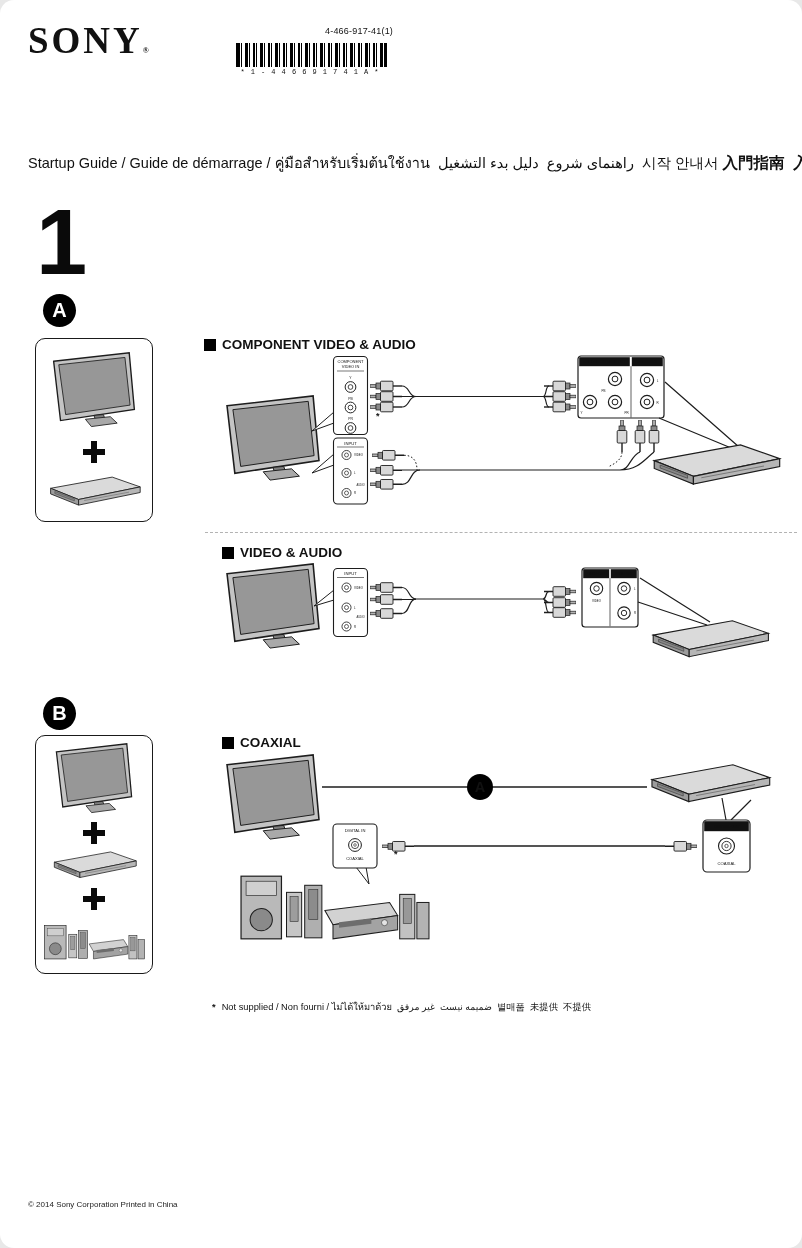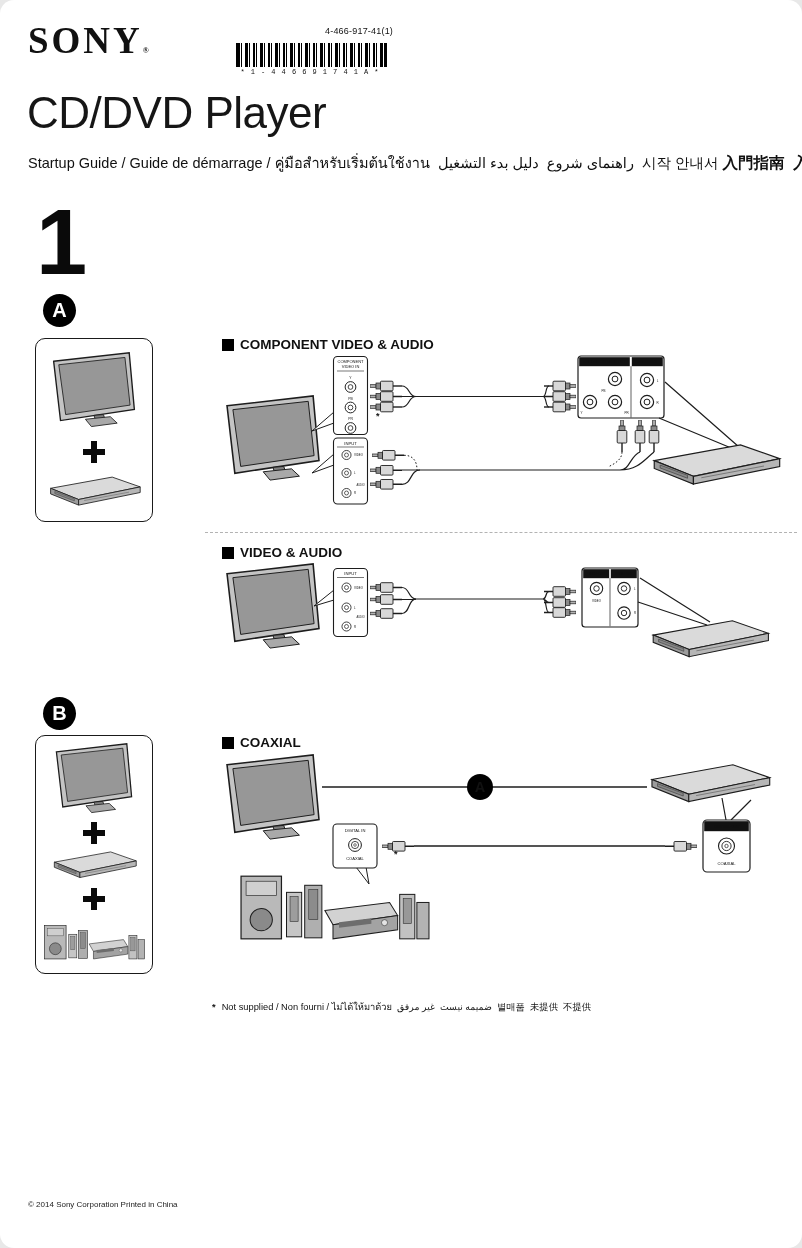--- a/index.html
+++ b/index.html
@@ -28,21 +28,21 @@
   .eq-box{border:1.6px solid #1a1a1a;border-radius:10px;display:flex;flex-direction:column;
           align-items:center;justify-content:space-evenly;background:#fff;}
   .box-a{left:35px;top:338px;width:116px;height:182px;}
   .box-b{left:35px;top:735px;width:116px;height:237px;}
   .plus-icon{position:relative;width:22px;height:22px;}
   .plus-icon .h{position:absolute;left:0;top:8px;width:22px;height:6px;background:#0a0a0a;}
   .plus-icon .v{position:absolute;left:8px;top:0;width:6px;height:22px;background:#0a0a0a;}
   
   .section-heading{display:flex;align-items:center;gap:6px;font-weight:bold;font-size:13.5px;}
   .section-heading .square{width:12px;height:12px;background:#000;flex:0 0 auto;}
-  .head-component{left:222px;top:337px;text-align:right;}
+  .head-component{left:204px;top:337px;text-align:right;}
   .head-video{left:222px;top:545px;}
   .head-coaxial{left:222px;top:735px;}
   .divider{left:205px;top:532px;width:592px;height:0;border-top:1.6px dashed #b3b3b3;}
   
   svg{font-family:"Liberation Sans",sans-serif;}
   svg text{fill:#111;}
   .diag{position:absolute;overflow:visible;}
   
   .footnote{left:212px;top:999px;font-size:9.3px;white-space:nowrap;}
   .footnote .mark{font-weight:bold;margin-right:6px;}
@@ -111,21 +111,20 @@
 
   <div class="abs brand"><span>SONY</span><span class="tm">®</span></div>
 
   <div class="abs part-number"><span>4-466-917-</span><span class="bold">41</span><span>(1)</span></div>
 
   <div class="abs barcode">
     <div class="bars"></div>
     <div class="caption">*1-446691741A*</div>
   </div>
 
-  <div class="abs doc-title">CD/DVD Player</div>
 
   <div class="abs subtitle">
     <span>Startup Guide / Guide de démarrage / คู่มือสำหรับเริ่มต้นใช้งาน &nbsp;دليل بدء التشغيل‎ &nbsp;راهنمای شروع‎ &nbsp;시작 안내서</span>
     <span class="cjk">入門指南 &nbsp;入门指南</span>
   </div>
 
   <div class="abs step-number">1</div>
   <div class="abs badge badge-a">A</div>
   <div class="abs badge badge-b">B</div>
 

